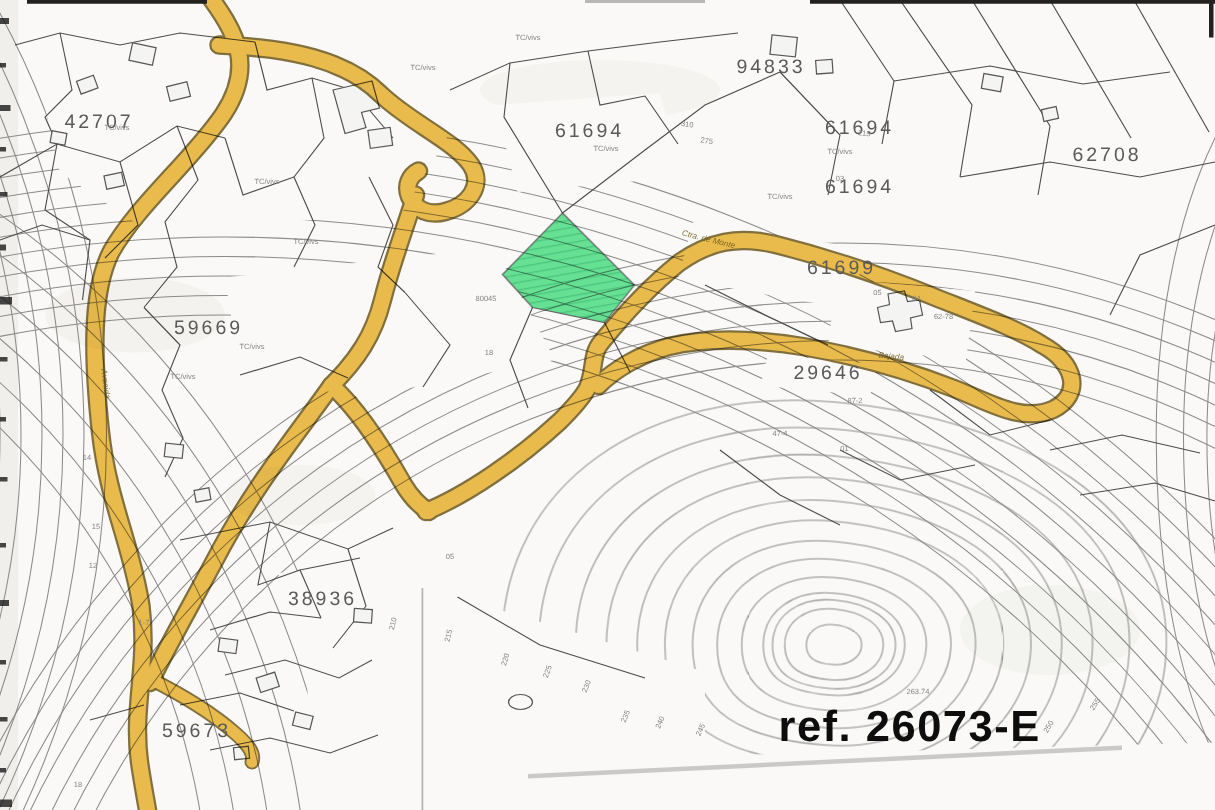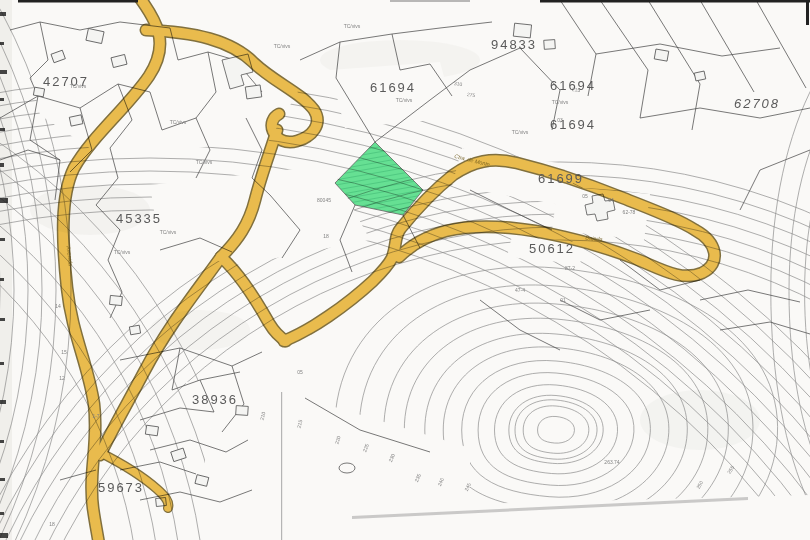--- a/index.html
+++ b/index.html
@@ -254,26 +254,26 @@
     <path d="M352,516 L748,497 L748,500 L352,519 Z" fill="#9a9a9a" opacity=".5"></path>
   </g>
 </svg>
 
 <div id="labels">
       <span class="parcel-label" style="left: 66px; top: 81px;">42707</span>
       <span class="parcel-label" style="left: 514px; top: 44px;">94833</span>
       <span class="parcel-label" style="left: 393px; top: 87px;">61694</span>
       <span class="parcel-label" style="left: 573px; top: 85px;">61694</span>
       <span class="parcel-label" style="left: 573px; top: 124px;">61694</span>
-      <span class="parcel-label" style="left: 757px; top: 103px; font-style: italic;">62708</span>
+      <span class="parcel-label" style="left: 738px; top: 103px;">62708</span>
       <span class="parcel-label" style="left: 545px; top: 178px; margin-left: 16px;">61699</span>
-      <span class="parcel-label" style="left: 552px; top: 248px;">50612</span>
-      <span class="parcel-label" style="left: 139px; top: 218px;">45335</span>
+      <span class="parcel-label" style="left: 552px; top: 248px;">29646</span>
+      <span class="parcel-label" style="left: 139px; top: 218px;">59669</span>
       <span class="parcel-label" style="left: 215px; top: 399px;">38936</span>
-      <span class="parcel-label" style="left: 121px; top: 487px;">59673</span>
+      <span class="parcel-label" style="left: 121px; top: 487px; padding-left: 20px;">59673</span>
       <span class="micro-label" style="left: 78px; top: 86px;">TC/vivs</span>
       <span class="micro-label" style="left: 178px; top: 122px;">TC/vivs</span>
       <span class="micro-label" style="left: 282px; top: 46px;">TC/vivs</span>
       <span class="micro-label" style="left: 352px; top: 26px;">TC/vivs</span>
       <span class="micro-label" style="left: 404px; top: 100px;">TC/vivs</span>
       <span class="micro-label" style="left: 520px; top: 132px;">TC/vivs</span>
       <span class="micro-label" style="left: 560px; top: 102px;">TC/vivs</span>
       <span class="micro-label" style="left: 168px; top: 232px;">TC/vivs</span>
       <span class="micro-label" style="left: 204px; top: 162px;">TC/vivs</span>
       <span class="micro-label" style="left: 122px; top: 252px;">TC/vivs</span>
@@ -304,14 +304,15 @@
       <span class="micro-label" style="left: 324px; top: 200px;">80045</span>
       <span class="micro-label" style="left: 300px; top: 372px;">05</span>
       <span class="micro-label" style="left: 96px; top: 416px;">1-7</span>
       <span class="micro-label" style="left: 520px; top: 290px;">47-4</span>
       <span class="micro-label" style="left: 570px; top: 268px;">87-2</span>
       <span class="road-label" style="left: 472px; top: 161px; transform: translate(-50%, -50%) rotate(14deg);">Ctra. de Monte</span>
       <span class="road-label" style="left: 594px; top: 239px; transform: translate(-50%, -50%) rotate(6deg);">Bajada</span>
       <span class="road-label" style="left: 69px; top: 256px; transform: translate(-50%, -50%) rotate(83deg);">Avenida</span>
     </div>
 
+<div id="ref-label">ref. 26073-E</div>
 
 </div>
 
 </body></html>

